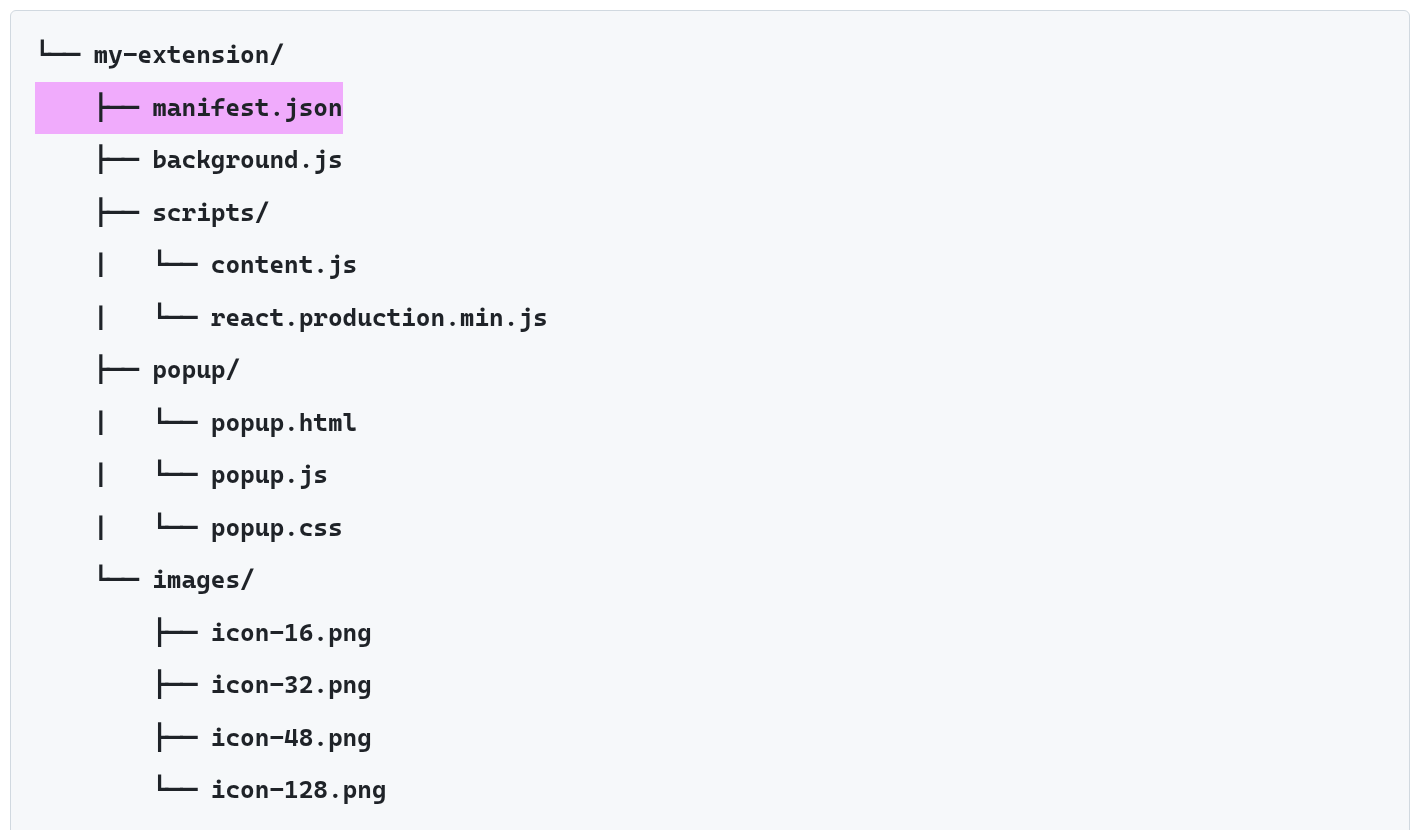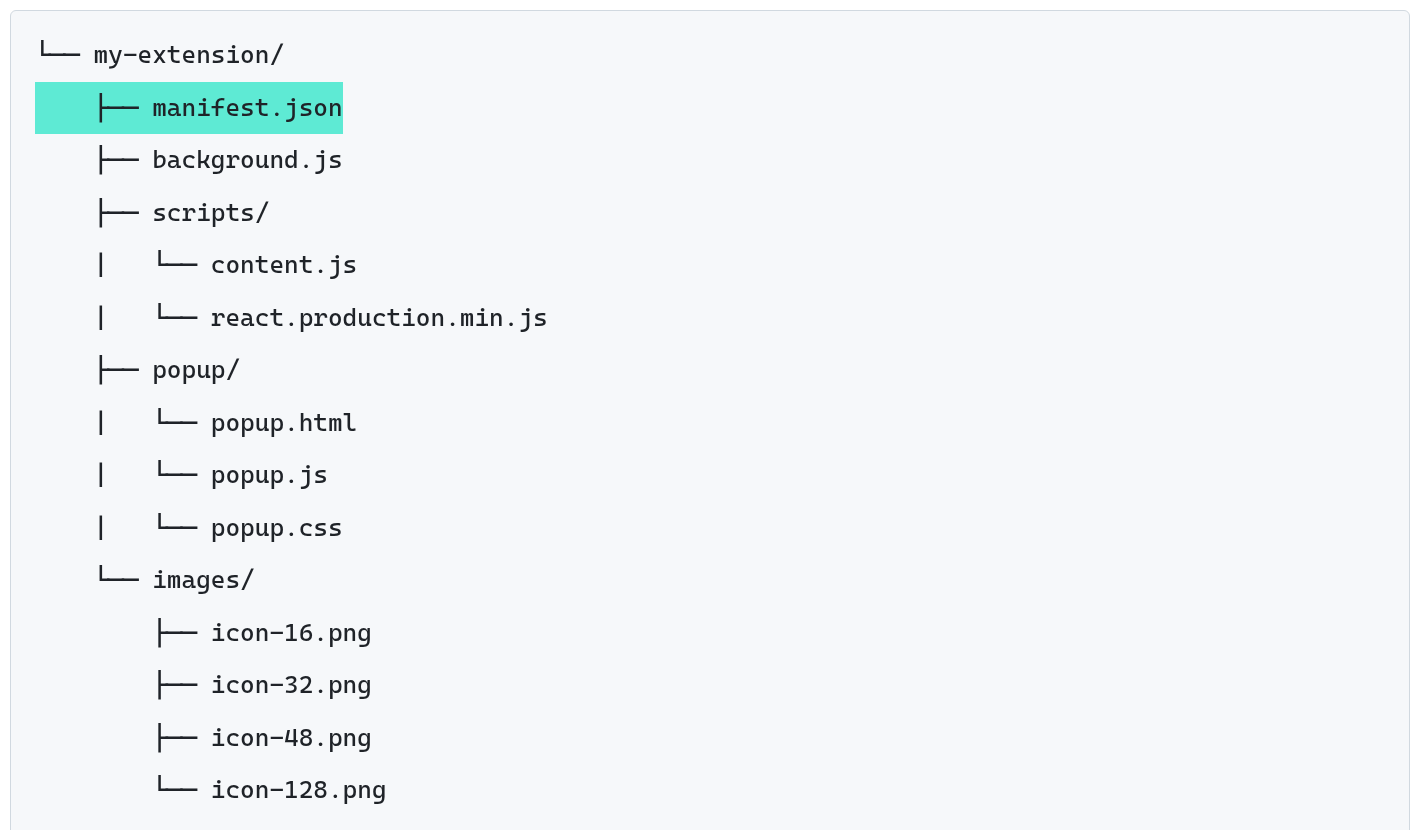--- a/index.html
+++ b/index.html
@@ -19,22 +19,23 @@
       padding: 18px 24px;
       font-family: ui-monospace, "SF Mono", SFMono-Regular, "Cascadia Mono", Menlo, Consolas, monospace;
       font-size: 25px;
       line-height: 2.1;
       color: #1f2328;
       overflow-x: auto;
       white-space: pre;
     }
     .line {
       display: block;
+      font-weight: bold;
     }
     .highlight {
       display: inline-block;
-      background: #5eead4;
+      background: #f0abfc;
     }
   </style>
 </head>
 <body>
 
 <div class="code-block"><span id="tree-content"><span class="line"><span>└── </span><span>my-extension/</span></span><span class="line"><span class="highlight"><span>    ├── </span><span>manifest.json</span></span></span><span class="line"><span>    ├── </span><span>background.js</span></span><span class="line"><span>    ├── </span><span>scripts/</span></span><span class="line"><span>    |   └── </span><span>content.js</span></span><span class="line"><span>    |   └── </span><span>react.production.min.js</span></span><span class="line"><span>    ├── </span><span>popup/</span></span><span class="line"><span>    |   └── </span><span>popup.html</span></span><span class="line"><span>    |   └── </span><span>popup.js</span></span><span class="line"><span>    |   └── </span><span>popup.css</span></span><span class="line"><span>    └── </span><span>images/</span></span><span class="line"><span>        ├── </span><span>icon-16.png</span></span><span class="line"><span>        ├── </span><span>icon-32.png</span></span><span class="line"><span>        ├── </span><span>icon-48.png</span></span><span class="line"><span>        └── </span><span>icon-128.png</span></span></span></div>
 
 </body></html>

